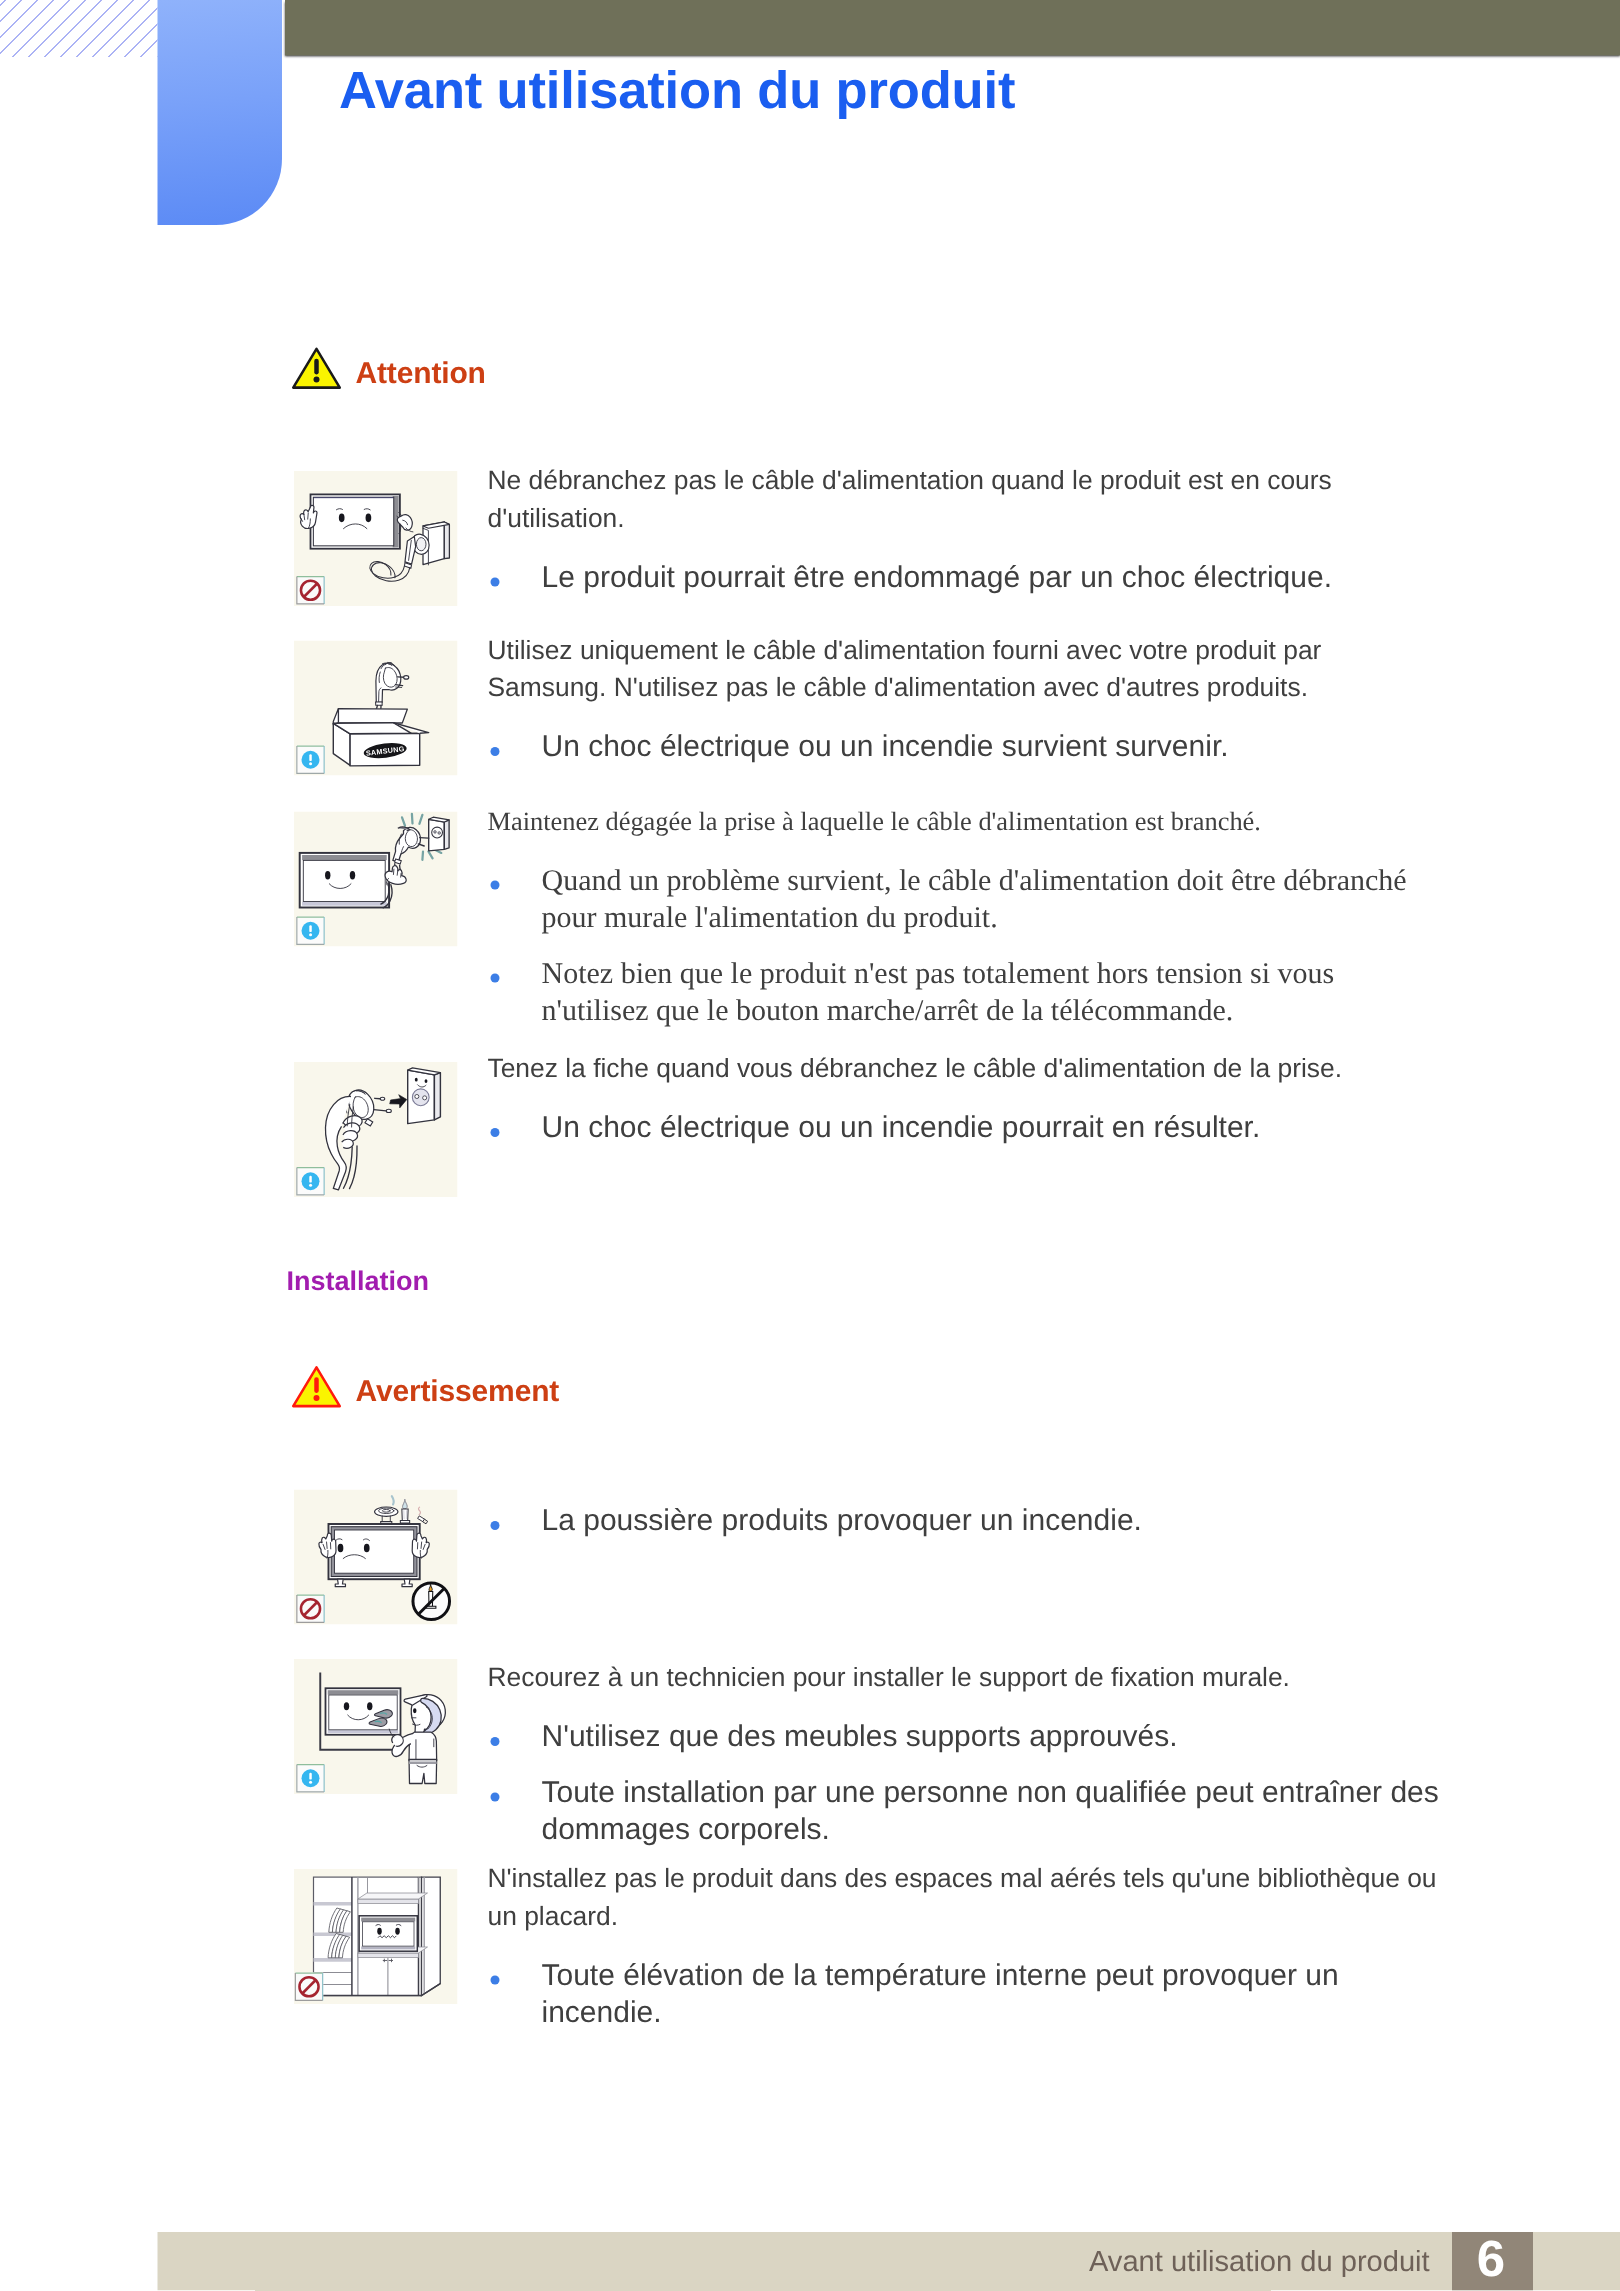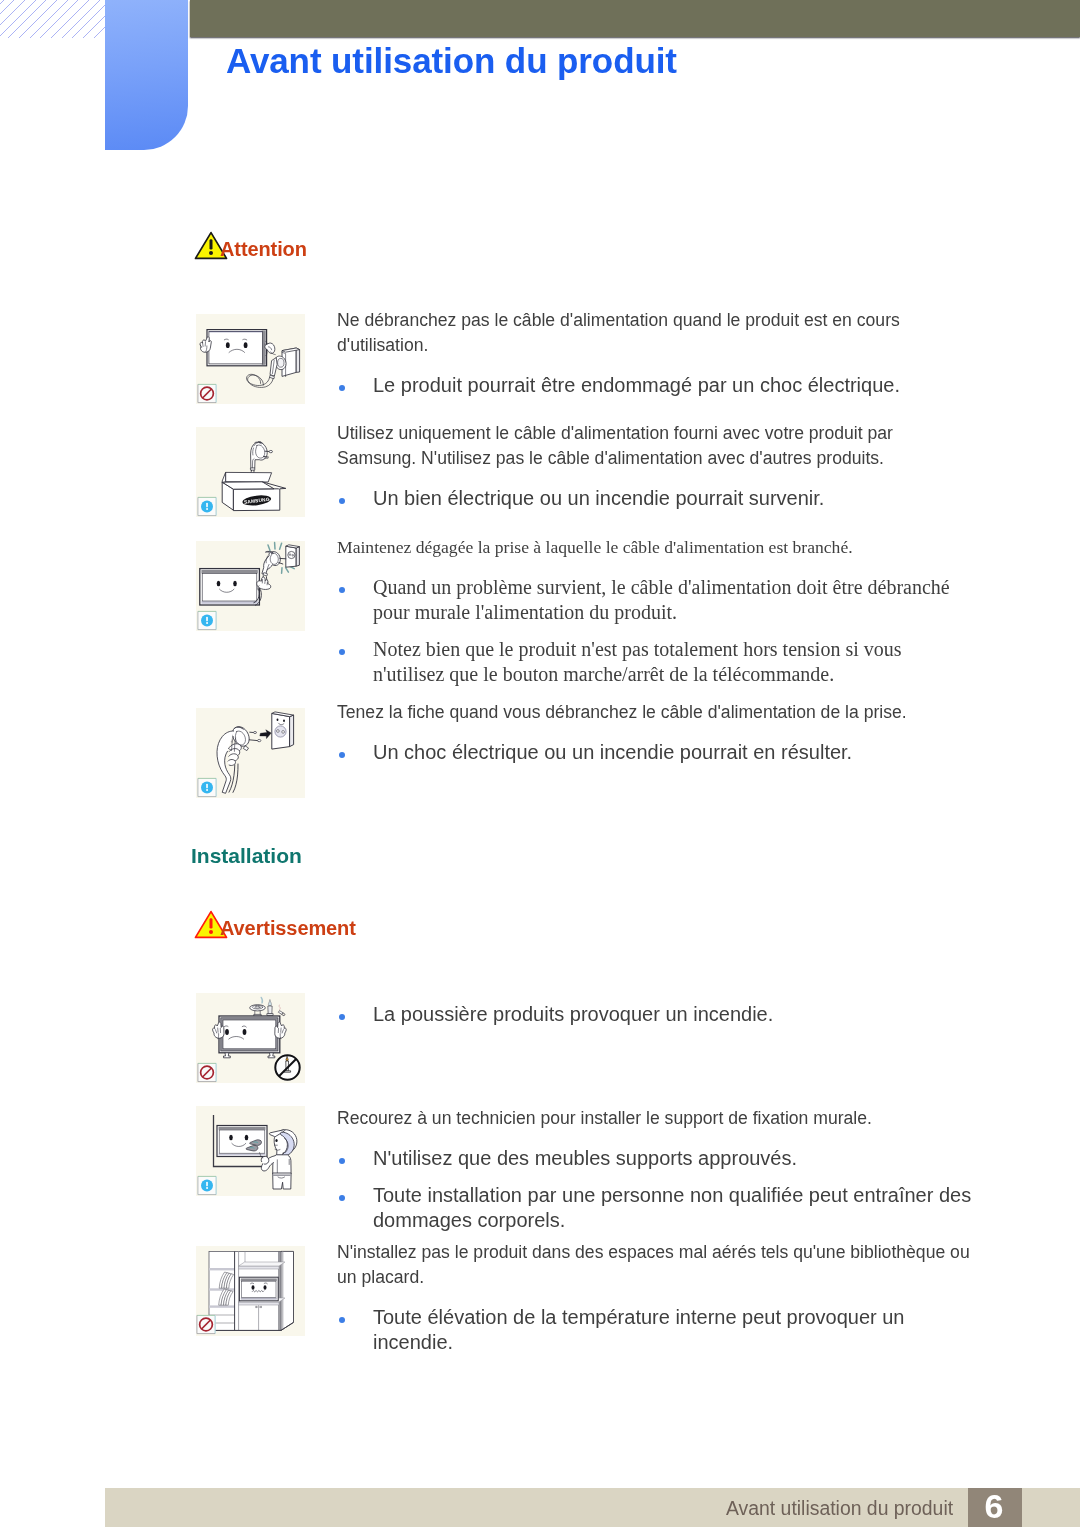--- a/index.html
+++ b/index.html
@@ -17,30 +17,30 @@
   .bluetab{position:absolute;left:105px;top:0;width:83px;height:150px;
      background:linear-gradient(175deg,#8FB2FB 0%,#79A1F9 45%,#5B8AF5 100%);
      border-bottom-right-radius:44px;}
   .page-title{position:absolute;left:226px;top:0;margin:0;
      font-size:35px;font-weight:bold;color:#1A5EF0;letter-spacing:-0.1px;
      line-height:1;white-space:nowrap;}
 
   
   .notice{position:absolute;}
   .notice .tri{position:absolute;left:0;top:0;width:34px;height:29px;display:block;}
-  .notice .lbl{position:absolute;left:26px;top:8px;font-size:20px;font-weight:bold;
+  .notice .lbl{position:absolute;left:43px;top:8px;font-size:20px;font-weight:bold;
      color:#CD3F13;line-height:20px;white-space:nowrap;letter-spacing:-0.1px;}
-  .subheading{position:absolute;font-size:21px;font-weight:bold;color:#0f766e;line-height:1;white-space:nowrap;}
+  .subheading{position:absolute;font-size:18px;font-weight:bold;color:#a21caf;line-height:1;white-space:nowrap;}
 
   
   .illus{position:absolute;left:196px;width:109px;height:90px;}
   .illus svg{display:block;}
 
   
-  .txtcol{position:absolute;left:325px;width:636px;margin-left:12px;}
+  .txtcol{position:absolute;left:325px;width:636px;}
   .para{font-size:17.6px;color:#3F3F3F;line-height:25px;margin:0;}
   .blist{margin:0;padding:0;list-style:none;}
   .bli{position:relative;font-size:20px;color:#3F3F3F;line-height:25px;padding-left:36px;}
   .bli + .bli{margin-top:12px;}
   .bspacer{height:15px;}
   .bli:before{content:"";position:absolute;left:2px;top:12px;width:6.2px;height:6.2px;
      border-radius:50%;background:#3C7EE6;}
 
   
   .footerbar{position:absolute;left:105px;top:1488px;width:975px;height:39px;background:#DAD5C3;}
@@ -525,21 +525,21 @@
   <p class="para">Ne débranchez pas le câble d'alimentation quand le produit est en cours d'utilisation.</p>
   <div class="bspacer"></div>
   <ul class="blist">
    <li class="bli">Le produit pourrait être endommagé par un choc électrique.</li>
   </ul>
 </div>
 <div class="txtcol" style="top:421px;">
   <p class="para">Utilisez uniquement le câble d'alimentation fourni avec votre produit par Samsung. N'utilisez pas le câble d'alimentation avec d'autres produits.</p>
   <div class="bspacer"></div>
   <ul class="blist">
-   <li class="bli">Un bien électrique ou un incendie pourrait survenir.</li>
+   <li class="bli">Un choc électrique ou un incendie survient survenir.</li>
   </ul>
 </div>
 <div class="txtcol" style="top:535px;font-family:Liberation Serif, serif;">
   <p class="para">Maintenez dégagée la prise à laquelle le câble d'alimentation est branché.</p>
   <div class="bspacer"></div>
   <ul class="blist">
    <li class="bli">Quand un problème survient, le câble d'alimentation doit être débranché pour murale l'alimentation du produit.</li>
    <li class="bli">Notez bien que le produit n'est pas totalement hors tension si vous n'utilisez que le bouton marche/arrêt de la télécommande.</li>
   </ul>
 </div>

